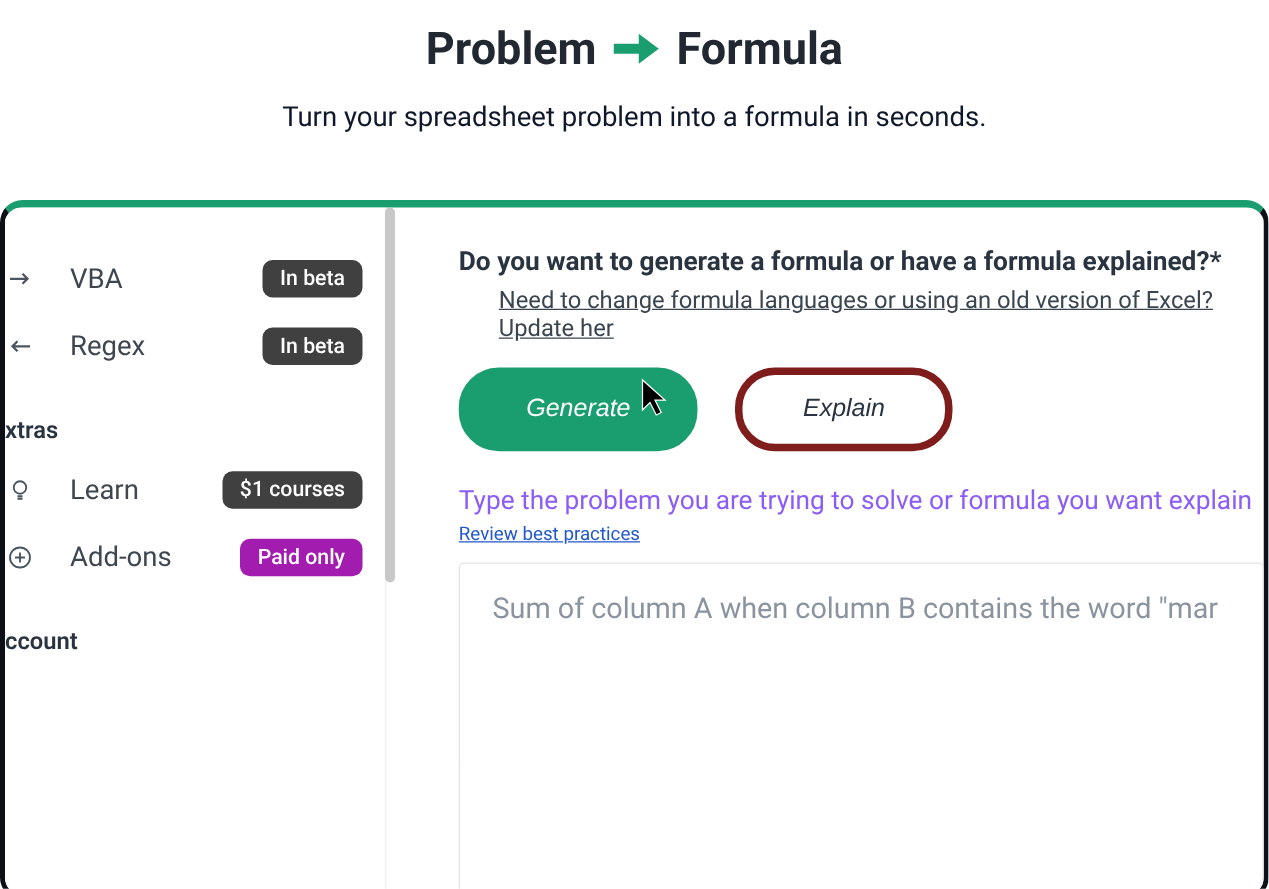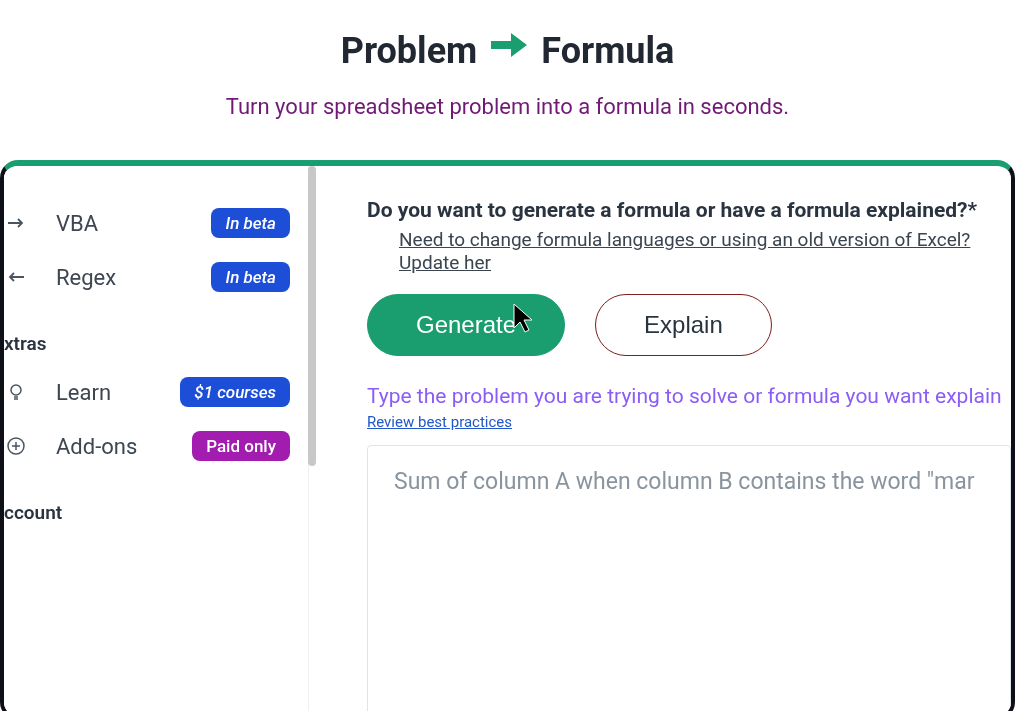--- a/index.html
+++ b/index.html
@@ -22,30 +22,29 @@
     .title-row {
       display: flex;
       align-items: center;
       justify-content: center;
       gap: 12px;
     }
     .title-text {
       font-size: 36px;
       font-weight: 700;
       color: #222831;
-      margin-top: 12px;
     }
     .arrow-icon {
       display: inline-flex;
       align-items: center;
     }
     .subtitle {
       margin-top: 22px;
       font-size: 22px;
-      color: #701a75;
+      color: #0f172a;
       font-weight: 400;
     }
     .app-frame {
       position: absolute;
       top: 160px;
       left: 0;
       right: 0;
       background: #ffffff;
       border: 4px solid #0d1117;
       border-top: 6px solid #1a9e6f;
@@ -89,22 +88,21 @@
       font-weight: 400;
     }
     .badge {
       padding: 5px 14px;
       border-radius: 8px;
       font-size: 17px;
       font-weight: 500;
       color: #ffffff;
     }
     .badge-green {
-      background: #1d4ed8;
-      font-style: italic;
+      background: #404040;
     }
     .badge-dark {
       background: #a21caf;
     }
     .section-header {
       font-size: 19px;
       font-weight: 600;
       color: #2a3440;
       padding: 28px 0 10px 0;
     }
@@ -128,26 +126,27 @@
       margin-left: 32px;
     }
     .mode-buttons {
       display: flex;
       gap: 30px;
       margin-bottom: 28px;
     }
     .mode-btn {
       padding: 16px 48px;
       border-radius: 32px;
-      font-size: 24px;
+      font-size: 20px;
       font-weight: 400;
       cursor: pointer;
-      border: 1px solid #7f1d1d;
+      border: 6px solid #7f1d1d;
       background: #ffffff;
       color: #2a3440;
+      font-style: italic;
     }
     .mode-btn.active {
       background: #1a9e6f;
       border-color: #1a9e6f;
       color: #ffffff;
     }
     .prompt-label {
       font-size: 21px;
       color: #8b5cf6;
       margin-bottom: 4px;

